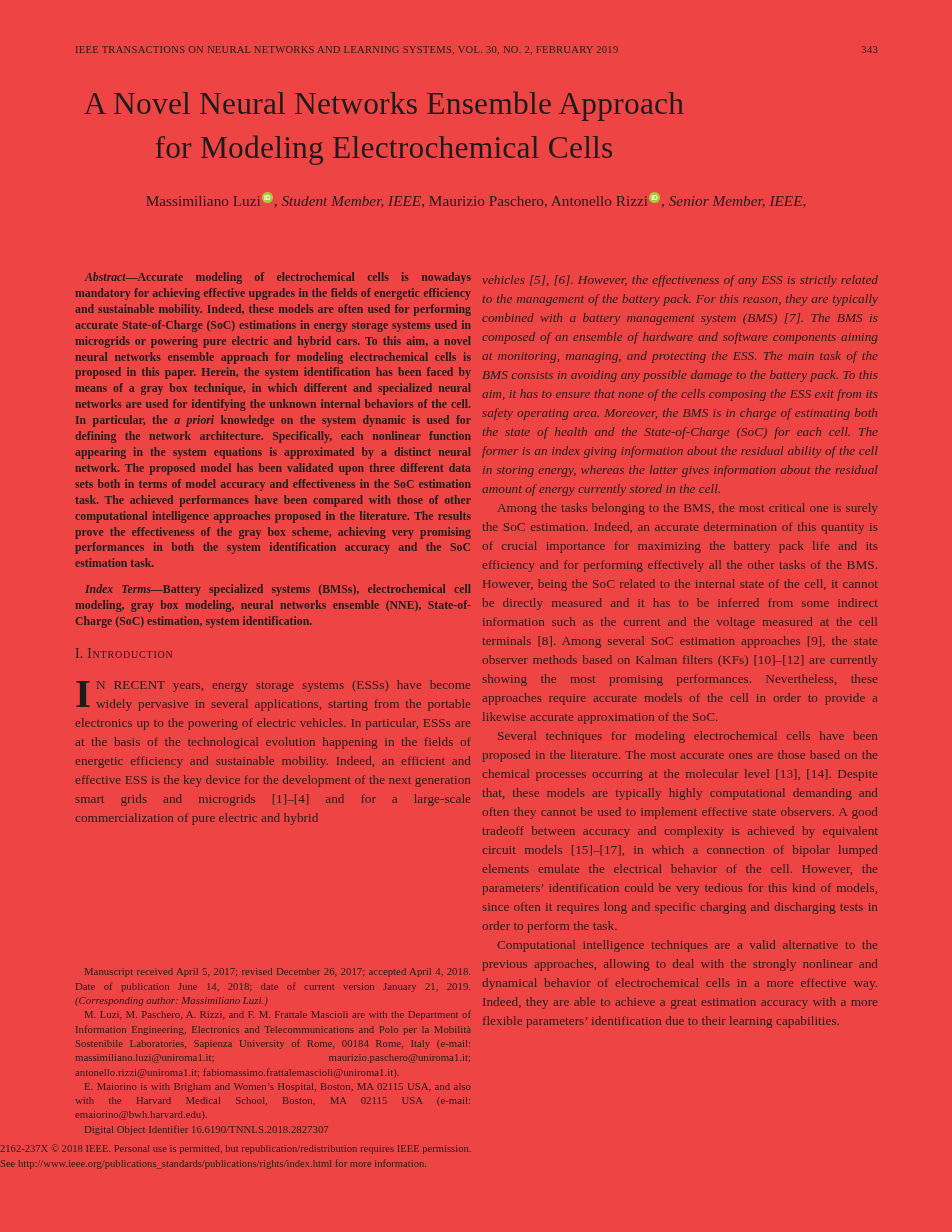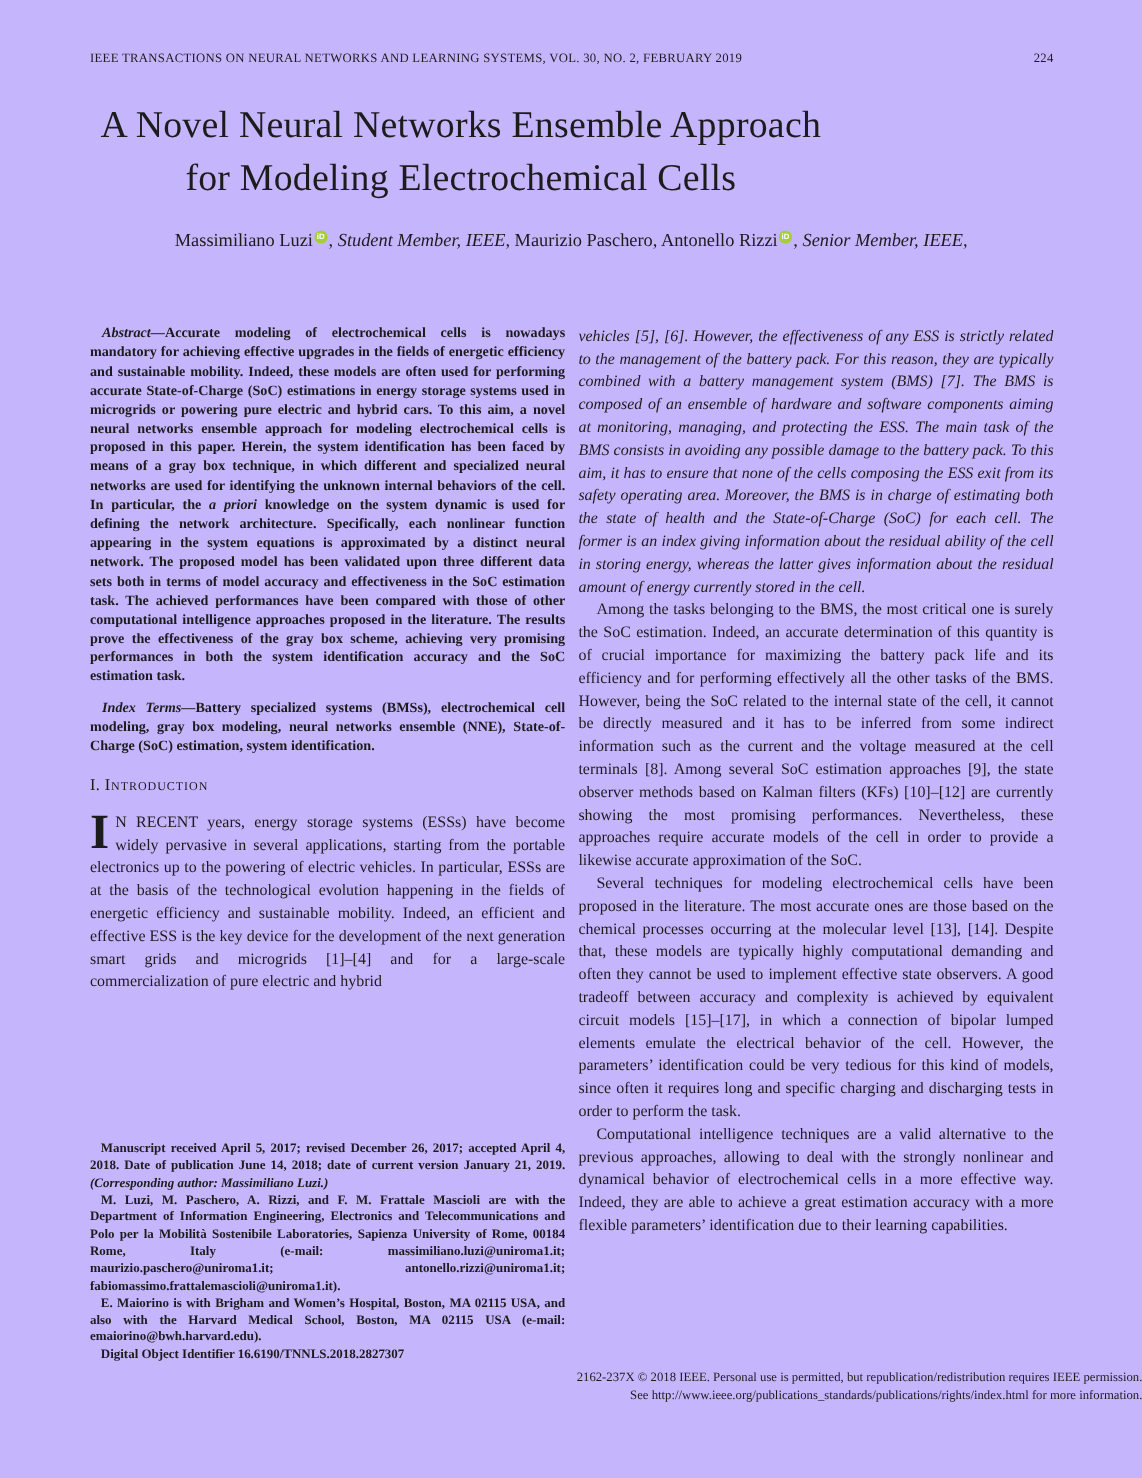--- a/index.html
+++ b/index.html
@@ -4,21 +4,21 @@
 <style>
   * { margin: 0; padding: 0; box-sizing: border-box; }
   html, body { background: #ffffff; }
   body {
     width: 952px; height: 1232px;
     font-family: "Liberation Serif", serif;
     color: #1c1c1c;
     position: relative;
     overflow: hidden;
   }
-  .page { position: absolute; inset: 0; background: #c4b5fd; }
+  .page { position: absolute; inset: 0; background: #ef4444; }
 
   .header-row {
     position: absolute; top: 44px; left: 75px; width: 803px;
     display: flex; justify-content: space-between; align-items: baseline;
     font-size: 10.6px; letter-spacing: 0.25px; white-space: nowrap;
   }
 
   .title {
     position: absolute; top: 82px; left: 0; width: 768px;
     text-align: center; font-weight: normal;
@@ -65,35 +65,35 @@
   .dropcap {
     float: left; font-weight: bold; font-size: 41px; line-height: 33px;
     height: 34px; margin: 2px 5px 0 0;
   }
   .intro-par { text-indent: 0; }
 
   .footnotes {
     margin-top: auto;
     font-size: 10.8px; line-height: 14.3px; text-align: justify;
   }
-  .footnotes p { text-indent: 9px; font-weight: bold; }
+  .footnotes p { text-indent: 9px; }
 
   .footer {
     position: absolute; top: 1141px; left: 0; width: 952px;
-    text-align: right; font-size: 10.6px; line-height: 15px;
+    text-align: left; font-size: 10.6px; line-height: 15px;
   }
 </style>
 </head>
 <body>
 
 <div class="page">
 
   <div class="header-row">
     <span>IEEE TRANSACTIONS ON NEURAL NETWORKS AND LEARNING SYSTEMS, VOL. 30, NO. 2, FEBRUARY 2019</span>
-    <span>224</span>
+    <span>343</span>
   </div>
 
   <h1 class="title">
     <span>A Novel Neural Networks Ensemble Approach</span><br>
     <span>for Modeling Electrochemical Cells</span>
   </h1>
 
   <div class="authors">
     <div>
       <span>Massimiliano Luzi</span><span class="orcid" style="background: rgb(166, 206, 57);">iD</span><span>, </span><i>Student Member, IEEE</i><span>, Maurizio Paschero, Antonello Rizzi</span><span class="orcid" style="background: rgb(166, 206, 57);">iD</span><span>, </span><i>Senior Member, IEEE</i><span>,</span>

